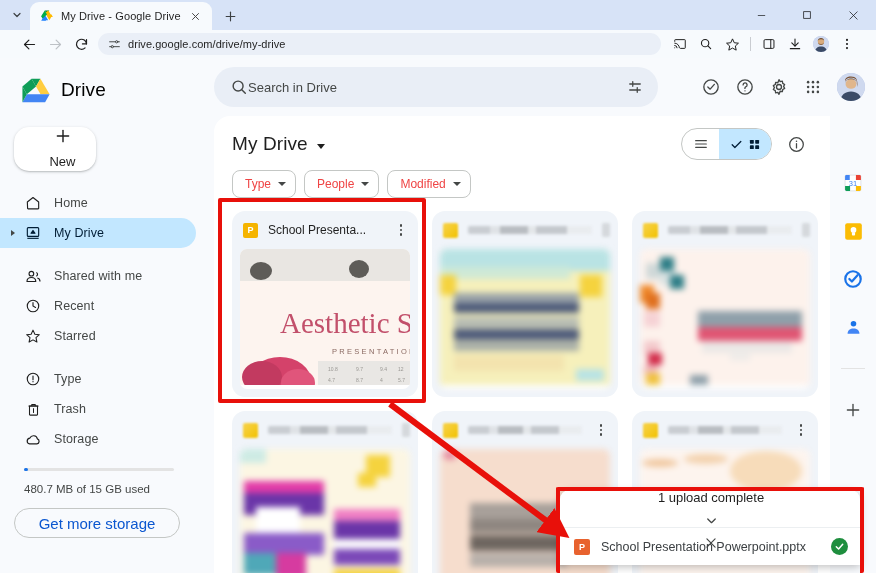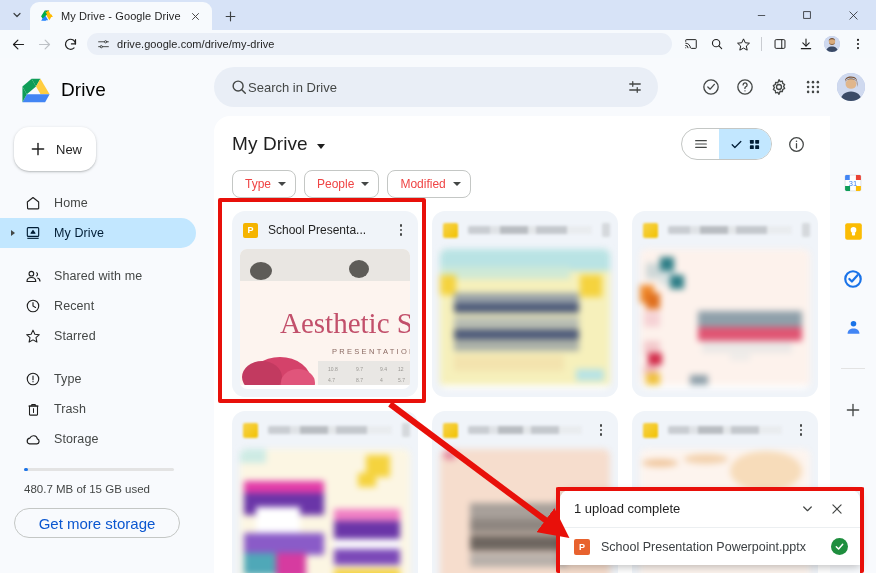--- a/index.html
+++ b/index.html
@@ -30,21 +30,21 @@
     font-size:11px; color:#1f1f1f; white-space:nowrap; overflow:hidden;
     text-overflow:ellipsis; flex:1 1 auto; letter-spacing:.1px;
   }
   .tab-close { width:16px; height:16px; display:flex; align-items:center; justify-content:center; color:#444; }
   .tab-new { width:26px; height:26px; display:flex; align-items:center; justify-content:center;
     color:#3c4043; margin:0 0 1px 6px; border-radius:50%; }
   .wincontrols { position:absolute; right:0; top:0; display:flex; height:30px; }
   .wc { width:46px; height:30px; display:flex; align-items:center; justify-content:center; color:#202124; }
 
   .toolbar {
-    height:28px; background:#f7fafd; display:flex; align-items:center; gap:0; padding:0 5px;
+    height:28px; background:#f7fafd; display:flex; align-items:center; gap:0; padding:0 16px;
     position:relative;
   }
   .tbtn { width:26px; height:26px; display:flex; align-items:center; justify-content:center; color:#1f1f1f; border-radius:50%; flex:0 0 26px;}
   .tbtn.dis { color:#bdc1c6; }
   .omnibox {
     flex:1 1 auto; height:22px; background:#eaeff7; border-radius:11px;
     display:flex; align-items:center; gap:7px; padding:0 10px; margin:0 6px 0 4px;
     min-width:0;
   }
   .omni-url { font-size:11px; color:#1f1f1f; white-space:nowrap; overflow:hidden; text-overflow:ellipsis; letter-spacing:.05px;}
@@ -58,21 +58,21 @@
     background:#f8fafd; display:flex;
   }
   
   .sidebar { width:210px; flex:0 0 210px; background:#f8fafd; padding-top:6px; position:relative;}
   .brand { display:flex; align-items:center; gap:11px; padding:8px 0 0 22px; height:44px;}
   .brand-logo { width:28px; height:25px; position:relative; }
   .brand-name { font-size:19px; color:#000000; letter-spacing:.1px;}
   .newbtn {
     margin:19px 0 0 14px; width:82px; height:44px; background:#fff; border-radius:15px;
     box-shadow:0 1px 3px rgba(60,64,67,.26), 0 1px 1px rgba(60,64,67,.12);
-    display:flex; align-items:center; gap:9px; padding-left:15px;
+    display:flex; align-items:center; gap:9px; padding-left:15px;flex-direction:column;
   }
   .newbtn-label { font-size:13px; color:#1f1f1f; }
   .navlist { margin-top:17px; }
   .navitem {
     height:30px; display:flex; align-items:center; gap:12px;
     padding-left:24px; margin-right:14px; border-radius:0 15px 15px 0; position:relative;
     color:#444746;
   }
   .navitem .ni-ico { width:18px; flex:0 0 18px; display:flex; align-items:center; justify-content:center;}
   .navitem .ni-label { font-size:12.5px; color:#444746; letter-spacing:.1px;}
@@ -155,21 +155,21 @@
 
   
   .annot { position:absolute; border:4px solid #e8100a; border-radius:2px; pointer-events:none;}
   .arrow { position:absolute; left:0; top:0; width:876px; height:573px; pointer-events:none;}
 
   
   .toast {
     position:absolute; left:560px; top:490px; width:300px; height:75px; background:#fff;
     border-radius:9px 9px 0 0; box-shadow:0 2px 8px rgba(0,0,0,.25); overflow:hidden;
   }
-  .toast-hd { height:38px; display:flex; align-items:center; padding:0 12px 0 14px; gap:8px; border-bottom:1px solid #eceff1;}
+  .toast-hd { height:38px; display:flex; align-items:center; padding:0 12px 0 14px; gap:8px; border-bottom:1px solid #eceff1;flex-direction:column;}
   .toast-title { flex:1 1 auto; font-size:13px; color:#1f1f1f; }
   .toast-ic { width:22px;height:22px;display:flex;align-items:center;justify-content:center;color:#444746;}
   .toast-row { height:37px; display:flex; align-items:center; padding:0 12px 0 14px; gap:11px;}
   .pptx-ic { width:16px;height:16px;background:#e8622e;border-radius:2px;display:flex;align-items:center;
     justify-content:center;color:#fff;font-size:9px;font-weight:bold;flex:0 0 16px;}
   .toast-file { flex:1 1 auto; font-size:12.5px; color:#3c4043; white-space:nowrap; overflow:hidden;}
   .check { width:17px;height:17px;border-radius:50%;background:#1e8e3e;display:flex;align-items:center;justify-content:center;flex:0 0 17px;}
 </style>
 </head>
 <body>

